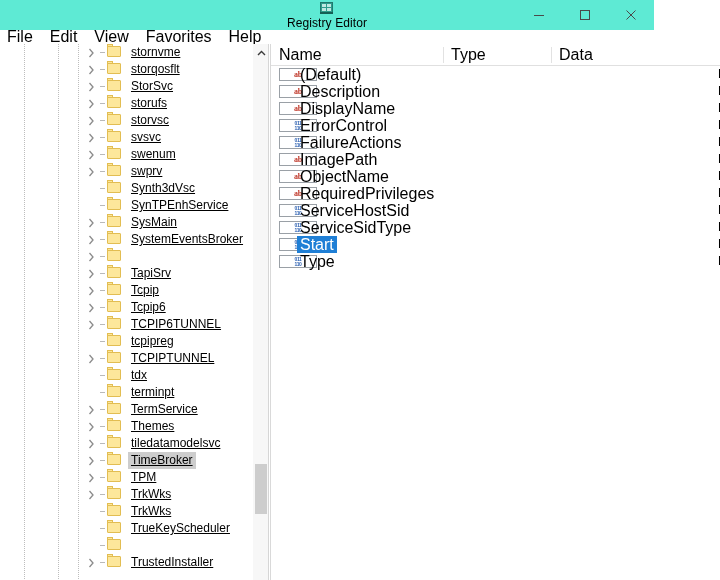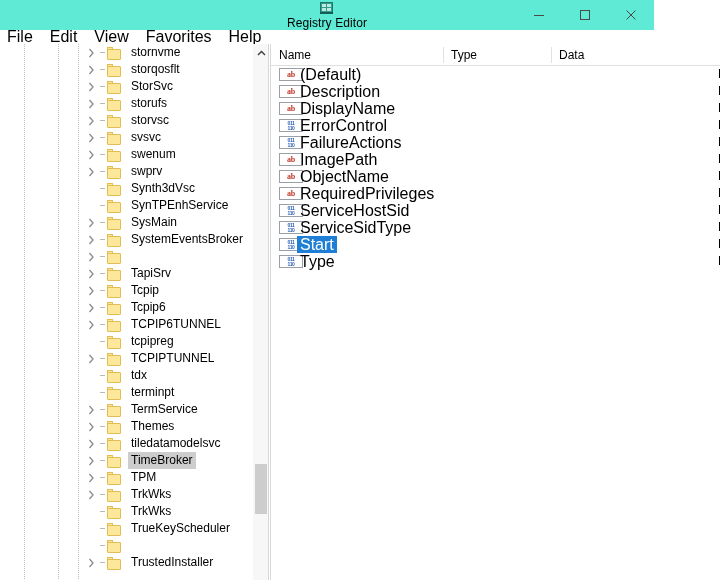--- a/index.html
+++ b/index.html
@@ -92,22 +92,23 @@
     position: absolute; left: 271px; top: 44px;
     width: 449px; height: 536px;
     background: #ffffff;
     overflow: hidden;
   }
 
   
   .tree-row {
     position: relative;
     height: 17px;
-    display: flex; align-items: flex-end;
+    display: flex; align-items: flex-start;
     white-space: nowrap;
+    text-decoration: underline;
   }
   .tree-indent { width: 85px; flex: none; height: 17px; }
   .expander {
     width: 13px; height: 17px; flex: none;
     display: flex; align-items: center; justify-content: center;
   }
   .expander svg { display: block; }
   .tree-dash {
     width: 9px; height: 17px; flex: none;
     display: flex; align-items: center; justify-content: center;
@@ -158,40 +159,40 @@
   .col-header {
     position: absolute; left: 0; top: 0;
     width: 449px; height: 22px;
     background: #ffffff;
     border-bottom: 1px solid #e0e0e0;
     box-sizing: border-box;
   }
   .col-cell {
     position: absolute; top: 0; height: 21px;
     display: flex; align-items: center;
-    font-size: 12px; color: #000000;
+    font-size: 16px; color: #000000;
     padding-left: 8px;
     box-sizing: border-box;
   }
   .col-sep {
     position: absolute; top: 3px;
     width: 1px; height: 16px;
     background: #e2e2e2;
   }
   .val-rows {
     position: absolute; left: 0; top: 22px;
     width: 449px;
   }
   .val-row {
     position: relative; height: 17px;
     white-space: nowrap;
   }
   .v-icon {
     position: absolute; left: 8px; top: 2px;
-    width: 24px; height: 13px;
+    width: 38px; height: 13px;
     background: #ffffff;
     border: 1px solid #9aa0a6;
     box-sizing: border-box;
     display: flex; align-items: center; justify-content: center;
     overflow: hidden;
   }
   .v-icon.str {
     font-size: 8px; font-weight: bold;
     color: #c0392b;
     font-family: "Liberation Serif", serif;

